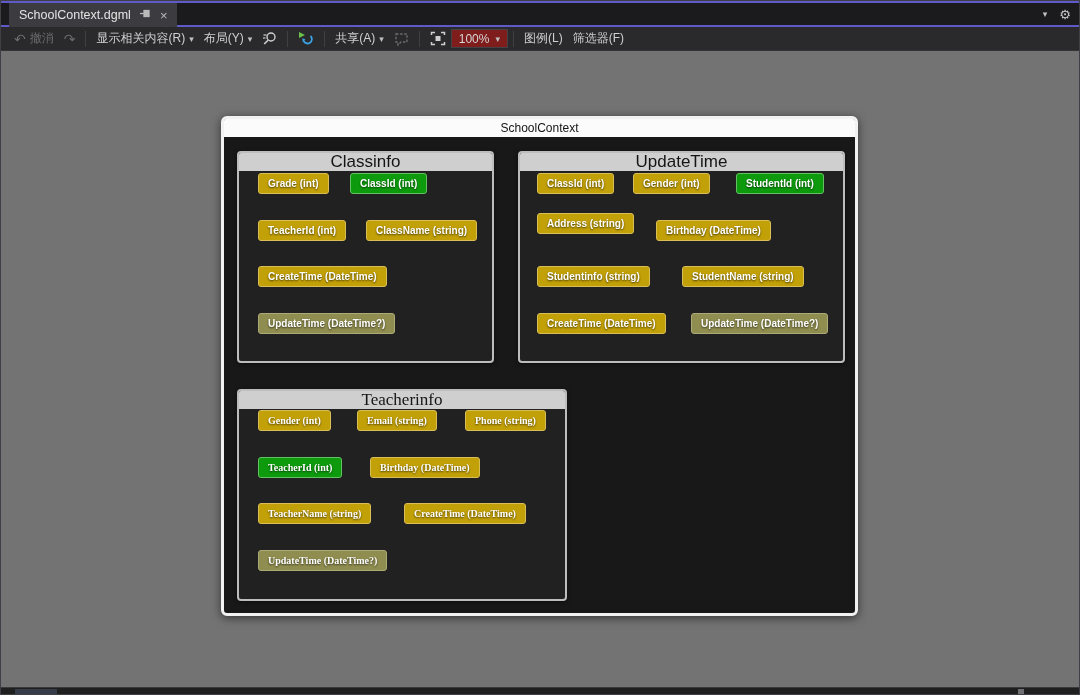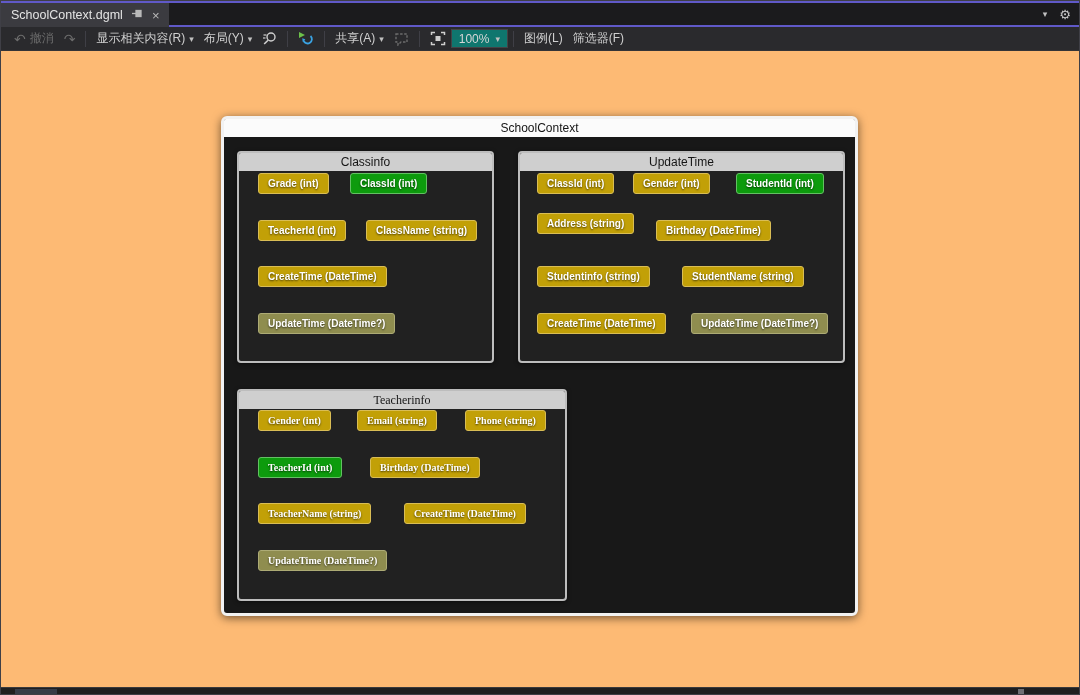--- a/index.html
+++ b/index.html
@@ -3,56 +3,56 @@
 <meta charset="utf-8">
 <style>
   * { margin:0; padding:0; box-sizing:border-box; }
   html,body { background:#111; }
   body { font-family:"Liberation Sans","DejaVu Sans",sans-serif; }
   .window { position:relative; width:1080px; height:695px; background:#232323;
             border:1px solid #3f3f46; overflow:hidden; }
   .accent-line { height:2px; background:var(--accent,#6059C8); width:100%; }
 
   
-  .tabstrip { position:relative; height:24px; background:#1b1b1d; display:flex; align-items:stretch; }
+  .tabstrip { position:relative; height:24px; background:#1b1b1d; display:flex; align-items:stretch;padding-left:8px; }
   .tabstrip::after { content:""; position:absolute; left:0; right:0; bottom:0; height:2px;
                      background:var(--accent,#6059C8); }
   .tab { position:relative; z-index:2; background:#3b3b40; color:#e4e4e4; font-size:12.5px;
          display:flex; align-items:center; gap:9px; padding:0 10px; height:24px; cursor:default; }
   .tab .pin svg, .tab .close { opacity:.85; }
   .tab .close { color:#cfcfcf; font-size:13px; line-height:1; }
   .tabstrip-right { position:absolute; right:8px; top:0; height:22px; display:flex;
                     align-items:center; gap:12px; color:#c8c8c8; z-index:2; }
   .caret { font-size:9px; color:#c0c0c0; }
   .gear { font-size:13px; color:#c8c8c8; }
 
   
   .toolbar { height:24px; background:#2a2a2d; border-bottom:1px solid #343437;
              display:flex; align-items:center; padding:0 8px; color:#cfcfcf; font-size:12px; }
   .tb-item { display:flex; align-items:center; gap:4px; padding:0 5px; height:20px; border-radius:2px; }
   .tb-item.disabled { color:#6c6c6c; }
   .sep { width:1px; height:16px; background:#3f3f46; margin:0 5px; }
   .arrow-glyph { font-size:14px; line-height:1; }
   .disabled .arrow-glyph, .icon-dim { color:#6c6c6c; }
-  .combo { display:flex; align-items:center; gap:6px; background:#0f766e; border:1px solid #434346;
+  .combo { display:flex; align-items:center; gap:6px; background:#7f1d1d; border:1px solid #434346;
            height:19px; padding:0 7px; font-size:12px; color:#d6d6d6; }
   svg.tbicon { display:block; }
 
   
-  .canvas { position:relative; height:637px; background:#fdba74; border-bottom:1px solid #3a3a3c;padding-left:24px; }
+  .canvas { position:relative; height:637px; background:#737373; border-bottom:1px solid #3a3a3c;padding-left:24px; }
 
   .dgml-container { position:absolute; left:220px; top:65px; width:637px; height:500px;
                     background:#181818; border:3px solid #f2f2f2; border-radius:6px;
                     box-shadow:0 2px 10px rgba(0,0,0,.55); }
   .dgml-container-header { height:20px; background:#fbfbfb; color:#141414; font-size:12px;
                            display:flex; align-items:center; justify-content:center;
                            border-radius:2px 2px 0 0; border-bottom:2px solid #181818; }
   .group-box { position:absolute; background:#212121; border:2px solid #bdbdbd; border-radius:4px;
                box-shadow:0 1px 4px rgba(0,0,0,.5); }
-  .group-header { height:20px; background:#cfcfcf; color:#151515; font-size:12px;
+  .group-header { height:20px; background:#cfcfcf; color:#151515; font-size:17px;
                   display:flex; align-items:center; justify-content:center;
                   border-radius:2px 2px 0 0; border-bottom:2px solid #212121; }
   .node { position:absolute; height:21px; line-height:19px; padding:0 9px; border-radius:3px;
           font-size:10px; font-weight:bold; color:#fff; white-space:nowrap;
           border:1px solid transparent; text-shadow:0 1px 2px rgba(0,0,0,.65); cursor:default; }
 
   
   .bottom-strip { position:relative; height:7px; background:#1f1f20; }
   .bottom-strip .mini-icon { position:absolute; right:55px; top:1px; width:6px; height:5px;
                              background:#6f6f74; }

